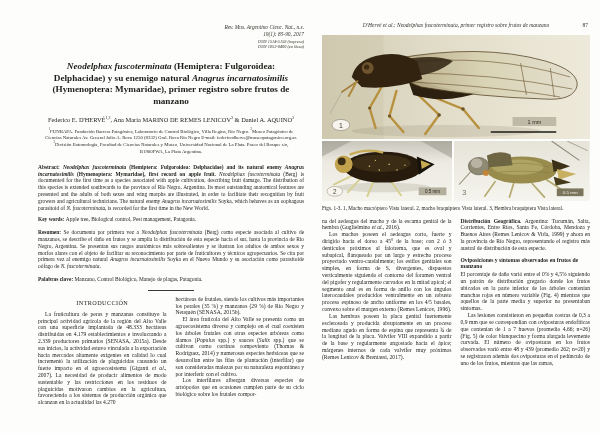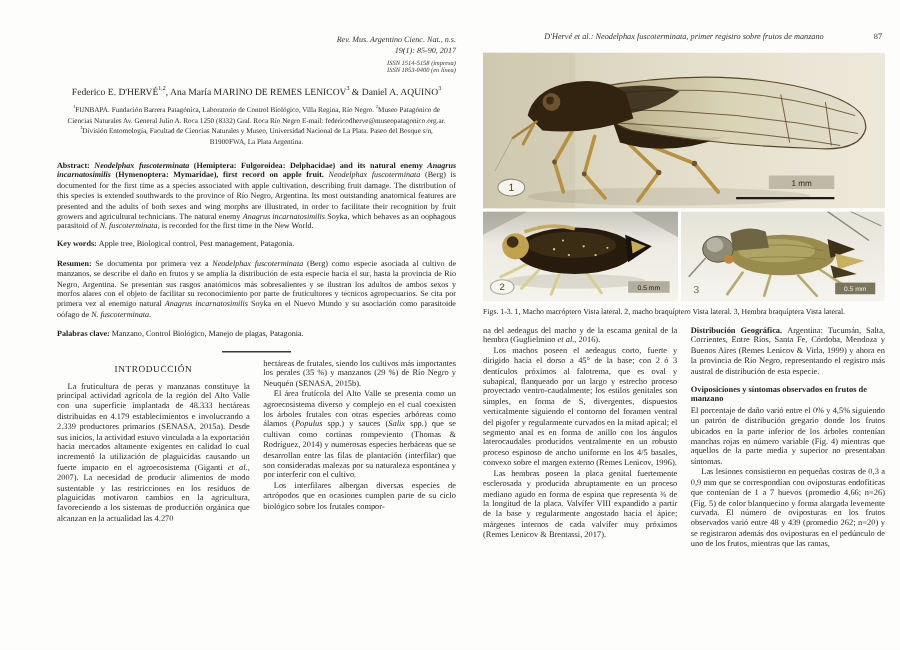--- a/index.html
+++ b/index.html
@@ -56,20 +56,21 @@
 <div class="spread">
 
   <div class="page left">
     <div class="jheader">
       <div>Rev. Mus. Argentino Cienc. Nat., n.s.</div>
       <div>19(1): 85-90, 2017</div>
       <div class="issn">ISSN 1514-5158 (impresa)</div>
       <div class="issn">ISSN 1853-0400 (en línea)</div>
     </div>
 
+    <h1 class="title"><span class="i">Neodelphax fuscoterminata</span><span> (Hemiptera: Fulgoroidea: Delphacidae) y su enemigo natural </span><span class="i">Anagrus incarnatosimilis</span><span> (Hymenoptera: Mymaridae), primer registro sobre frutos de manzano</span></h1>
 
     <div class="authors"><span>Federico E. D'HERVÉ</span><span class="sup">1,2</span><span>, Ana María MARINO DE REMES LENICOV</span><span class="sup">3</span><span> &amp; Daniel A. AQUINO</span><span class="sup">3</span></div>
 
     <div class="affil"><span class="sup">1</span><span>FUNBAPA. Fundación Barrera Patagónica, Laboratorio de Control Biológico, Villa Regina, Río Negro. </span><span class="sup">2</span><span>Museo Patagónico de Ciencias Naturales Av. General Julio A. Roca 1250 (8332) Gral. Roca Río Negro E-mail: federicodherve@museopatagonico.org.ar. </span><span class="sup">3</span><span>División Entomología, Facultad de Ciencias Naturales y Museo, Universidad Nacional de La Plata. Paseo del Bosque s/n, B1900FWA, La Plata Argentina.</span></div>
 
     <p class="blockpar abstract"><span class="b">Abstract: </span><span class="bi">Neodelphax fuscoterminata</span><span class="b"> (Hemiptera: Fulgoroidea: Delphacidae) and its natural enemy </span><span class="bi">Anagrus incarnatosimilis</span><span class="b"> (Hymenoptera: Mymaridae), first record on apple fruit. </span><span class="i">Neodelphax fuscoterminata</span><span> (Berg) is documented for the first time as a species associated with apple cultivation, describing fruit damage. The distribution of this species is extended southwards to the province of Río Negro, Argentina. Its most outstanding anatomical features are presented and the adults of both sexes and wing morphs are illustrated, in order to facilitate their recognition by fruit growers and agricultural technicians. The natural enemy </span><span class="i">Anagrus incarnatosimilis</span><span> Soyka, which behaves as an oophagous parasitoid of </span><span class="i">N. fuscoterminata</span><span>, is recorded for the first time in the New World.</span></p>
 
     <p class="blockpar kw"><span class="b">Key words: </span><span>Apple tree, Biological control, Pest management, Patagonia.</span></p>
 
     <p class="blockpar resumen"><span class="b">Resumen: </span><span>Se documenta por primera vez a </span><span class="i">Neodelphax fuscoterminata</span><span> (Berg) como especie asociada al cultivo de manzanos, se describe el daño en frutos y se amplía la distribución de esta especie hacia el sur, hasta la provincia de Río Negro, Argentina. Se presentan sus rasgos anatómicos más sobresalientes y se ilustran los adultos de ambos sexos y morfos alares con el objeto de facilitar su reconocimiento por parte de fruticultores y técnicos agropecuarios. Se cita por primera vez al enemigo natural </span><span class="i">Anagrus incarnatosimilis</span><span> Soyka en el Nuevo Mundo y su asociación como parasitoide oófago de </span><span class="i">N. fuscoterminata</span><span>.</span></p>

